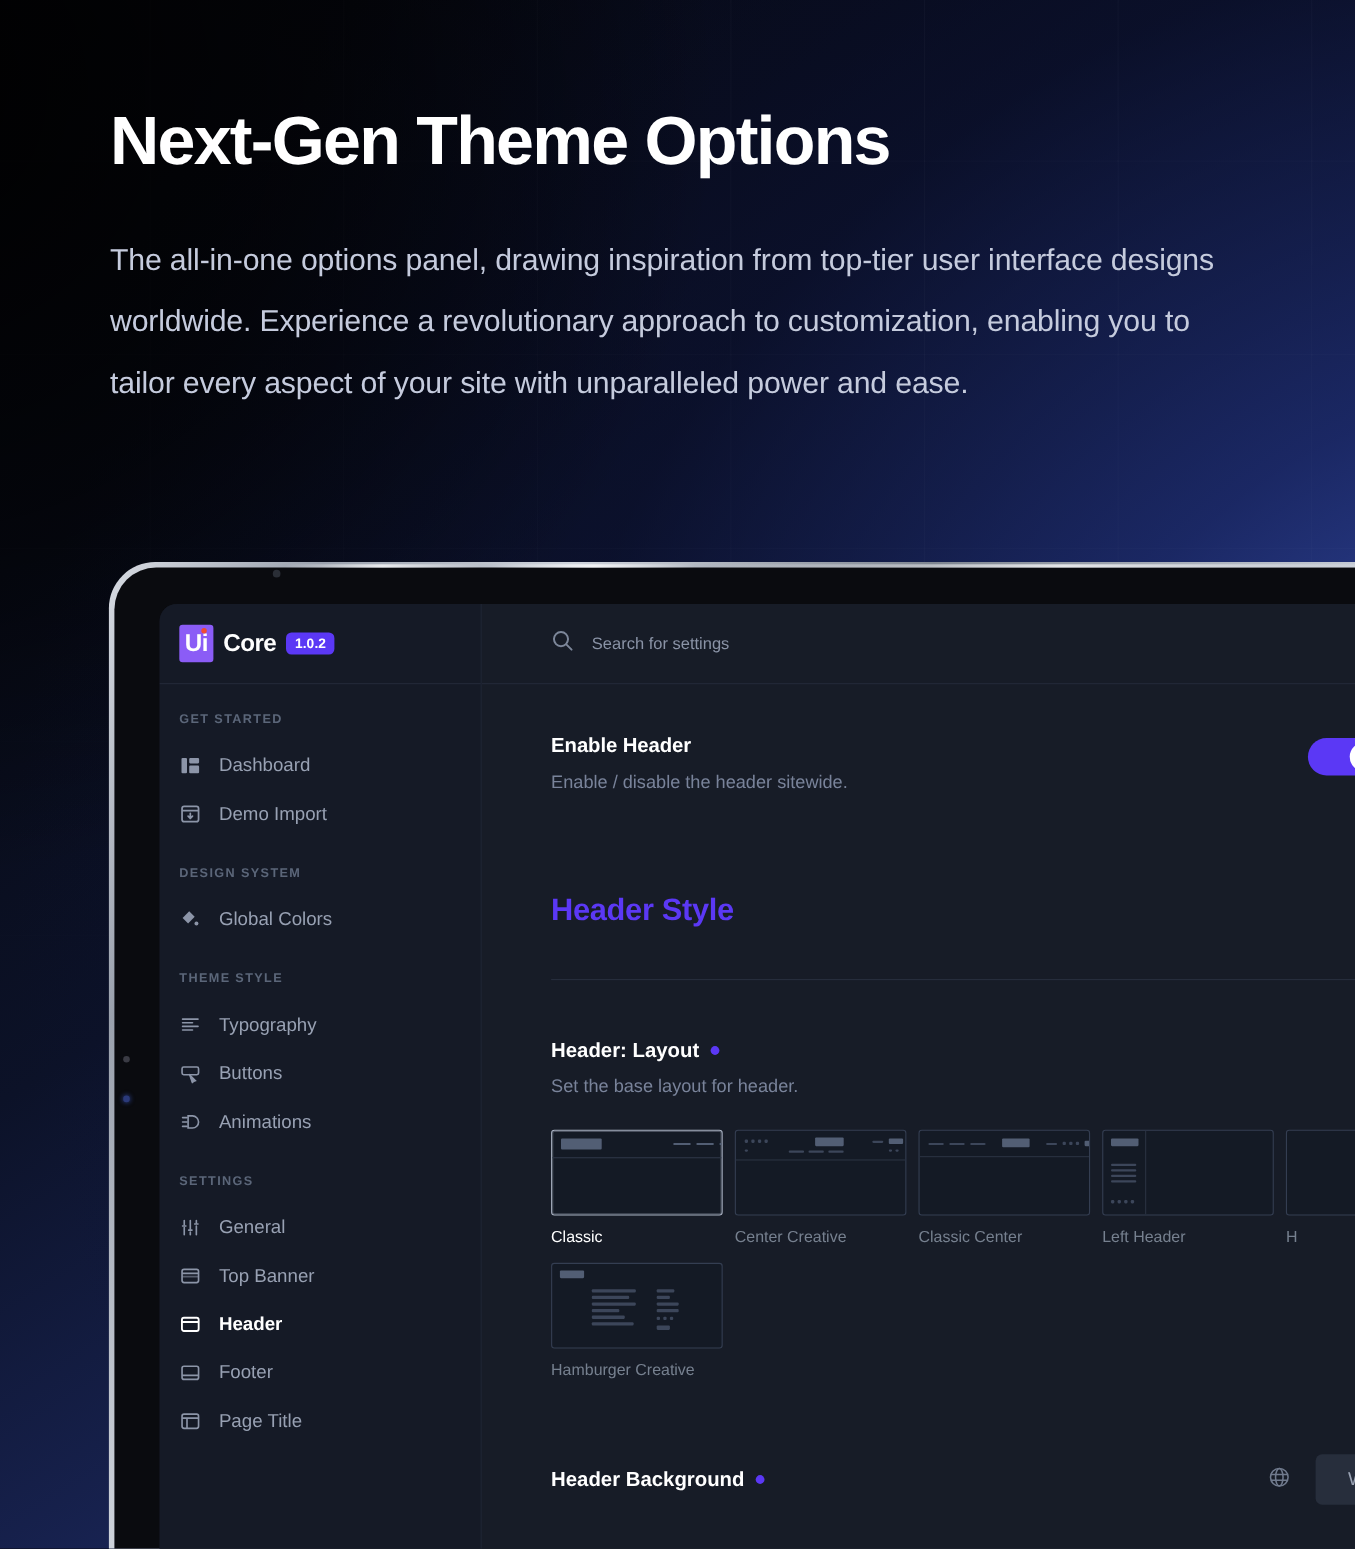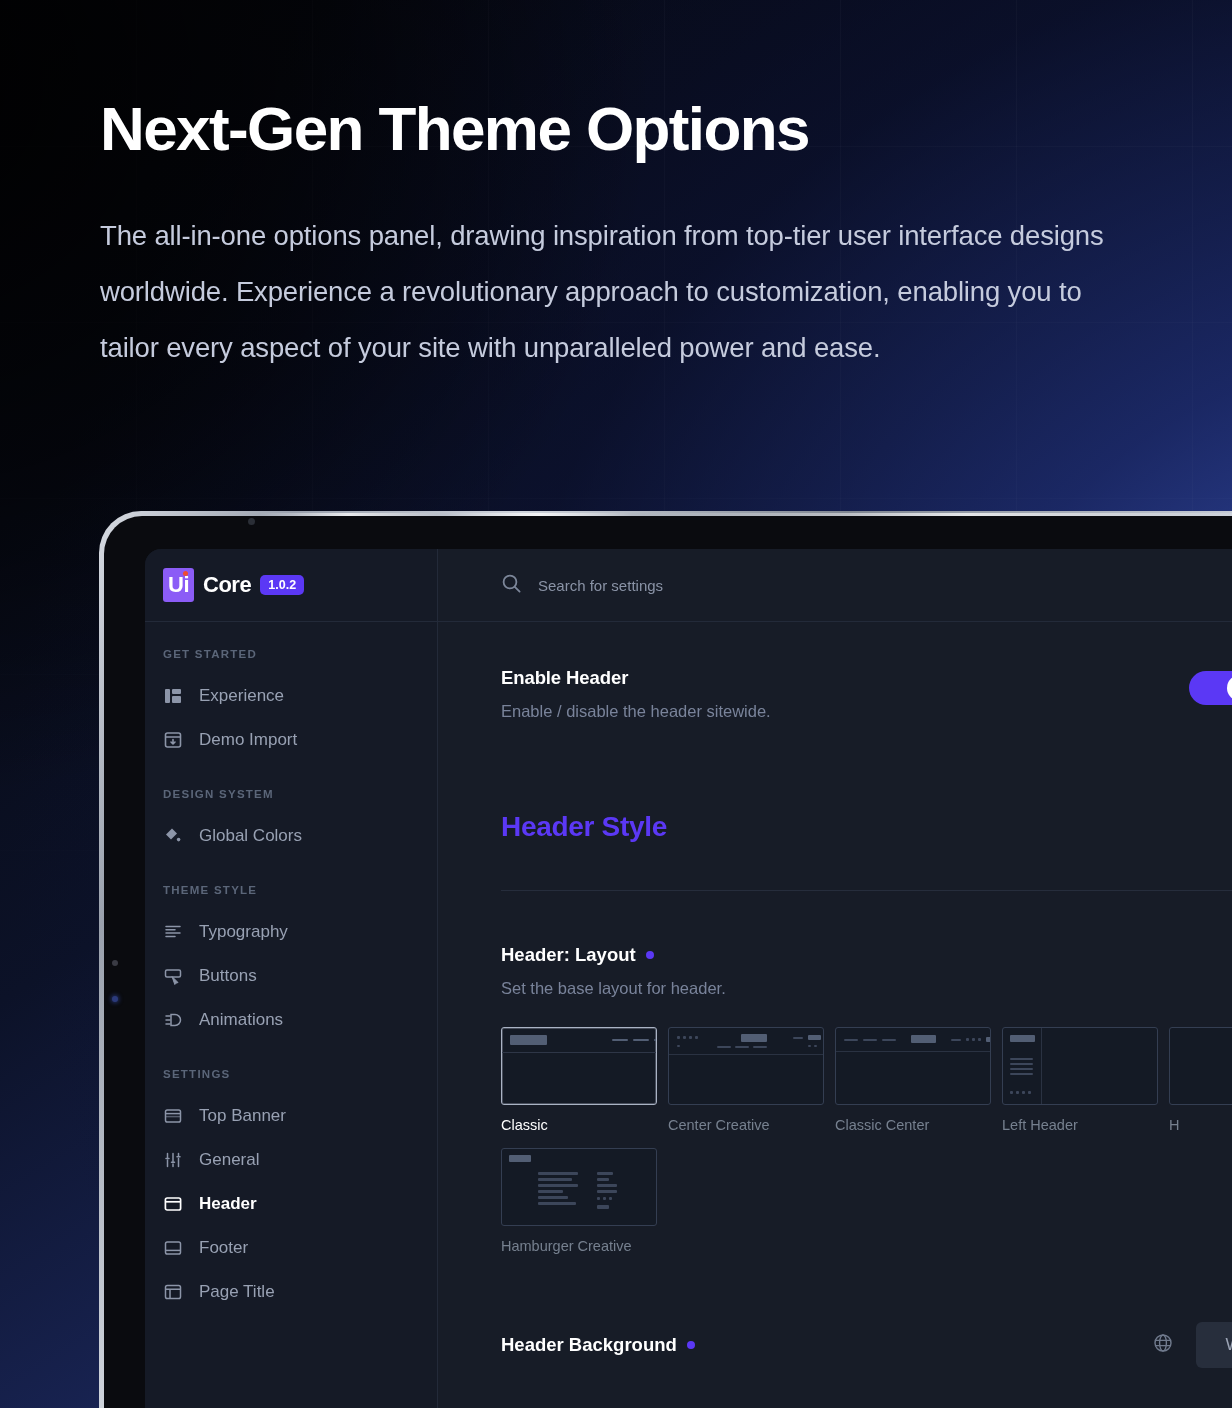--- a/index.html
+++ b/index.html
@@ -423,21 +423,21 @@
           <div class="nav-group">
             <div class="nav-group-label">GET STARTED</div>
             <div class="nav-item">
               <span class="ico">
                 <svg width="18" height="18" viewBox="0 0 18 18" fill="currentColor">
                     <rect x="1" y="2" width="5" height="14" rx="1"></rect>
                     <rect x="8" y="2" width="9" height="5" rx="1"></rect>
                     <rect x="8" y="9" width="9" height="7" rx="1"></rect>
                   </svg>
               </span>
-              <span>Experience</span>
+              <span>Dashboard</span>
             </div>
             <div class="nav-item">
               <span class="ico">
                 <svg width="18" height="18" viewBox="0 0 18 18" fill="none" stroke="currentColor" stroke-width="1.6">
                     <rect x="1.5" y="2" width="15" height="14" rx="2"></rect>
                     <line x1="1.5" y1="6" x2="16.5" y2="6"></line>
                     <path d="M9 8.5v4.5m0 0 2-2m-2 2-2-2" stroke-linecap="round" stroke-linejoin="round"></path>
                   </svg>
               </span>
               <span>Demo Import</span>
@@ -484,36 +484,36 @@
                   </svg>
               </span>
               <span>Animations</span>
             </div>
           </div>
 
           <div class="nav-group">
             <div class="nav-group-label">SETTINGS</div>
             <div class="nav-item">
               <span class="ico">
+                <svg width="18" height="18" viewBox="0 0 18 18" fill="none" stroke="currentColor" stroke-width="1.5" stroke-linecap="round">
+                    <path d="M3.5 2.5v4M3.5 9v6.5M9 2.5v8M9 13v2.5M14.5 2.5v2.5M14.5 7.5v8"></path>
+                    <path d="M2 7.5h3M7.5 11.3h3M13 5.7h3"></path>
+                  </svg>
+              </span>
+              <span>General</span>
+            </div>
+            <div class="nav-item">
+              <span class="ico">
                 <svg width="18" height="18" viewBox="0 0 18 18" fill="none" stroke="currentColor" stroke-width="1.5">
                     <rect x="1.5" y="3" width="15" height="12" rx="1.8"></rect>
                     <path d="M1.5 6.6h15"></path>
                     <path d="M1.5 9.6h15" stroke-opacity="0.55"></path>
                   </svg>
               </span>
               <span>Top Banner</span>
-            </div>
-            <div class="nav-item">
-              <span class="ico">
-                <svg width="18" height="18" viewBox="0 0 18 18" fill="none" stroke="currentColor" stroke-width="1.5" stroke-linecap="round">
-                    <path d="M3.5 2.5v4M3.5 9v6.5M9 2.5v8M9 13v2.5M14.5 2.5v2.5M14.5 7.5v8"></path>
-                    <path d="M2 7.5h3M7.5 11.3h3M13 5.7h3"></path>
-                  </svg>
-              </span>
-              <span>General</span>
             </div>
             <div class="nav-item active">
               <span class="ico">
                 <svg width="18" height="18" viewBox="0 0 18 18" fill="none" stroke="currentColor" stroke-width="1.7">
                     <rect x="1.4" y="3" width="15.2" height="12" rx="1.8"></rect>
                     <path d="M1.4 6.8h15.2"></path>
                   </svg>
               </span>
               <span>Header</span>
             </div>

